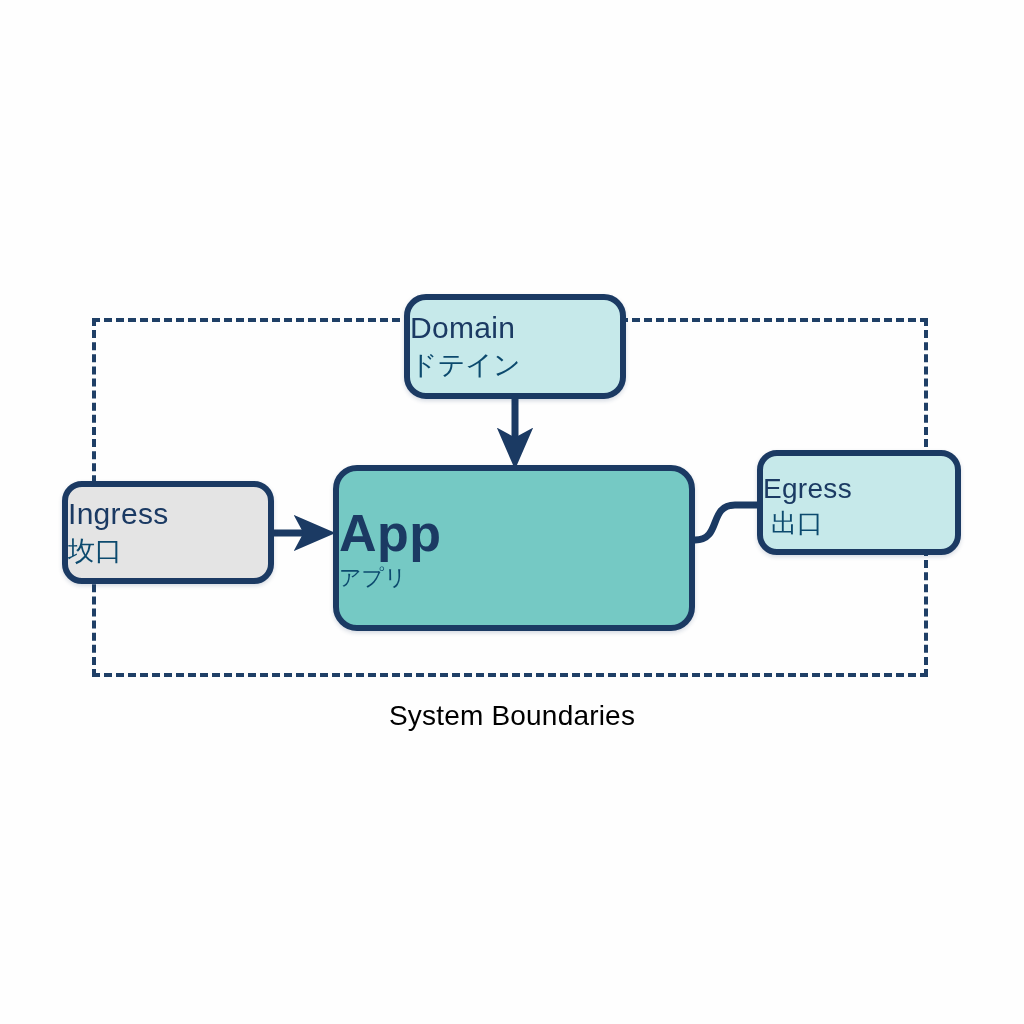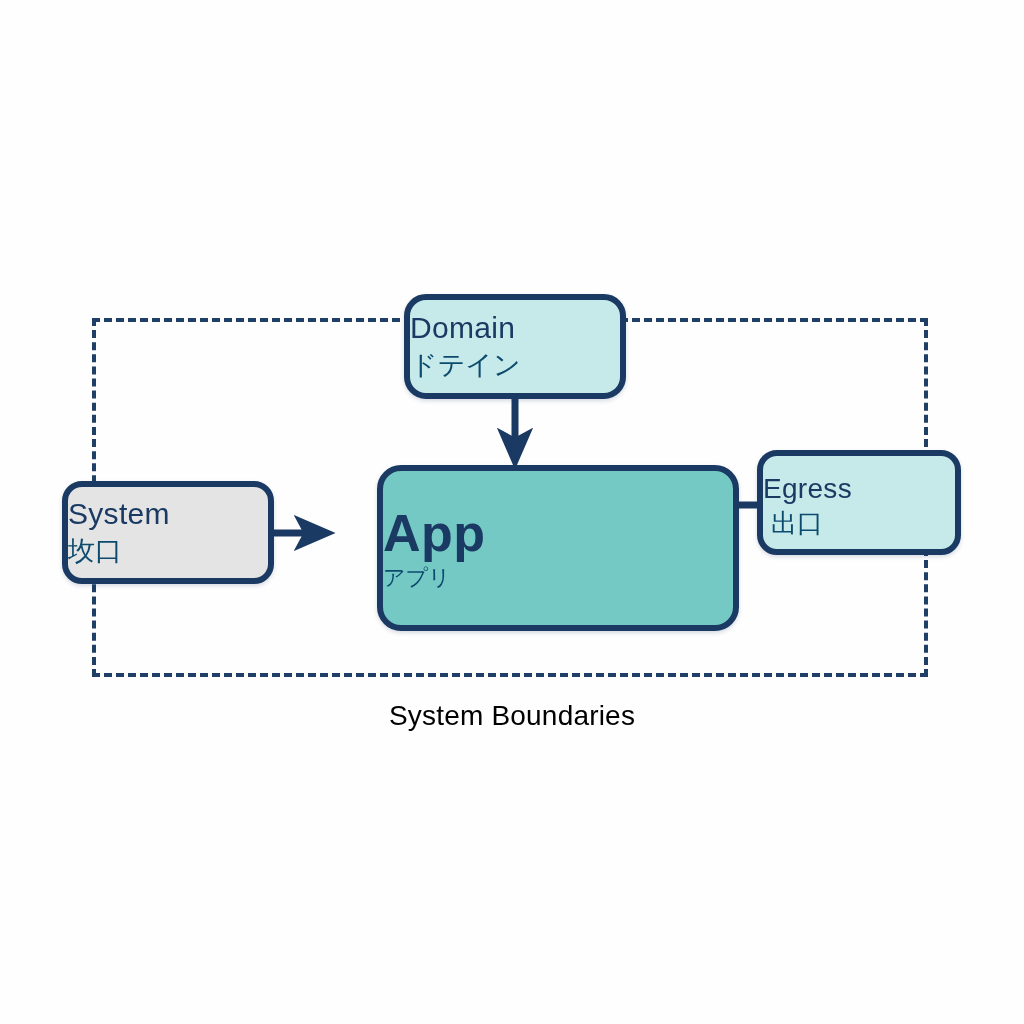--- a/index.html
+++ b/index.html
@@ -77,21 +77,20 @@
   }
 
   
   #node-app {
     left: 333px;
     top: 465px;
     width: 362px;
     height: 166px;
     background: #75c9c4;
     border-radius: 24px;
-    margin-left: 44px;
   }
   #node-app .title-en {
     font-size: 52px;
     font-weight: 700;
     letter-spacing: 0.5px;
   }
   #node-app .title-ja {
     font-size: 22px;
     margin-top: 4px;
   }
@@ -151,21 +150,21 @@
 
     <path d="M 695 540 C 722 540 708 505 735 505 L 757 505" stroke="#1b3a63" stroke-width="7" fill="none" stroke-linecap="round"></path>
   </svg>
 
   <div class="node" id="node-domain">
     <div class="title-en">Domain</div>
     <div class="title-ja">ドテイン</div>
   </div>
 
   <div class="node" id="node-ingress">
-    <div class="title-en">System</div>
+    <div class="title-en">Ingress</div>
     <div class="title-ja">坆口</div>
   </div>
 
   <div class="node" id="node-app">
     <div class="title-en">App</div>
     <div class="title-ja">アプリ</div>
   </div>
 
   <div class="node" id="node-egress">
     <div class="title-en">Egress</div>

